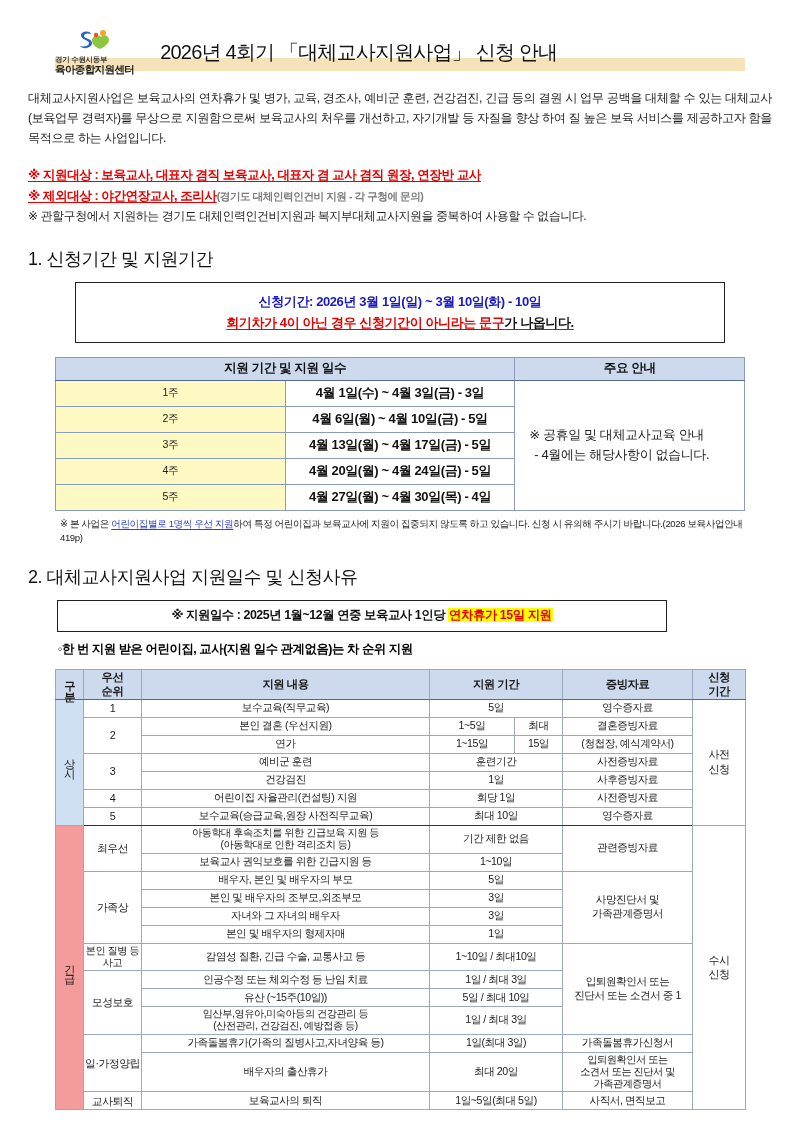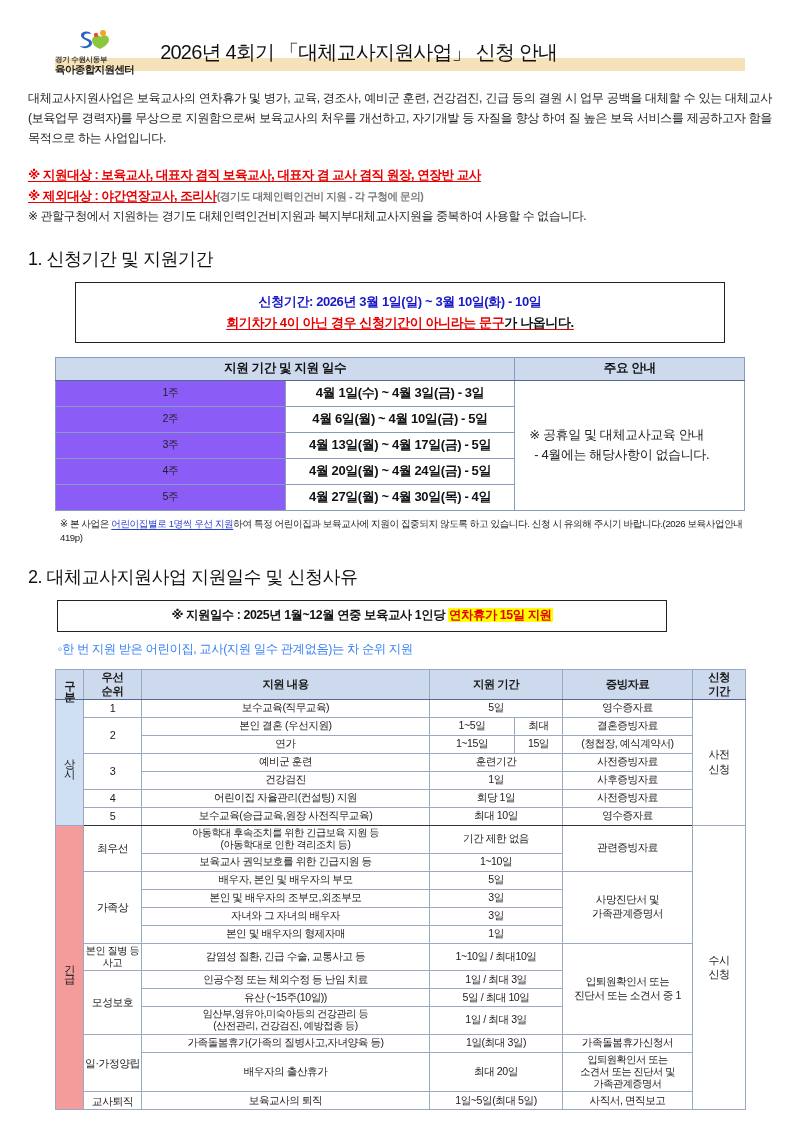--- a/index.html
+++ b/index.html
@@ -89,21 +89,21 @@
     border: 1px solid #8a9bbd;
     text-align:center;
   }
   .period-tbl thead th {
     background:#cdd9ec; color:#111;
     font-size:12.6px; font-weight:bold; letter-spacing:-0.4px;
     height:23px;
     border-bottom:1.5px solid #55698f;
   }
   .period-tbl td.wk {
-    width:36px; background:#8b5cf6;
+    width:36px; background:#fef9c3;
     font-size:10.6px; letter-spacing:-0.5px; color:#222;
   }
   .period-tbl td.dt {
     font-size:13px; font-weight:bold; letter-spacing:-0.4px; height:26px; color:#111;
   }
   .period-tbl td.note {
     text-align:left; vertical-align:middle; padding-left:14px;
     font-size:13px; line-height:1.55; letter-spacing:-0.4px; color:#222;
   }
   .period-foot {
@@ -115,21 +115,21 @@
   
   .days-box {
     margin: 11px 0 0 57px;
     width: 610px; border:1.6px solid #222;
     padding: 6px 0 7px 0; text-align:center;
     font-size:12.4px; font-weight:bold; letter-spacing:-0.45px; color:#111;
   }
   .days-box .hl { background:#ffff00; color:#e60000; padding:0 1px; }
   .bullet-red {
     margin: 9px 0 0 58px;
-    font-size:12.4px; font-weight:normal; color:#3b82f6; letter-spacing:-0.45px;
+    font-size:12.4px; font-weight:bold; color:#000000; letter-spacing:-0.45px;
   }
 
   
   .main-tbl {
     margin: 11px 0 0 55px;
     width: 690px; table-layout: fixed;
   }
   .main-tbl th, .main-tbl td {
     border:1px solid #9aa8c2; text-align:center; color:#1a1a1a;
   }

